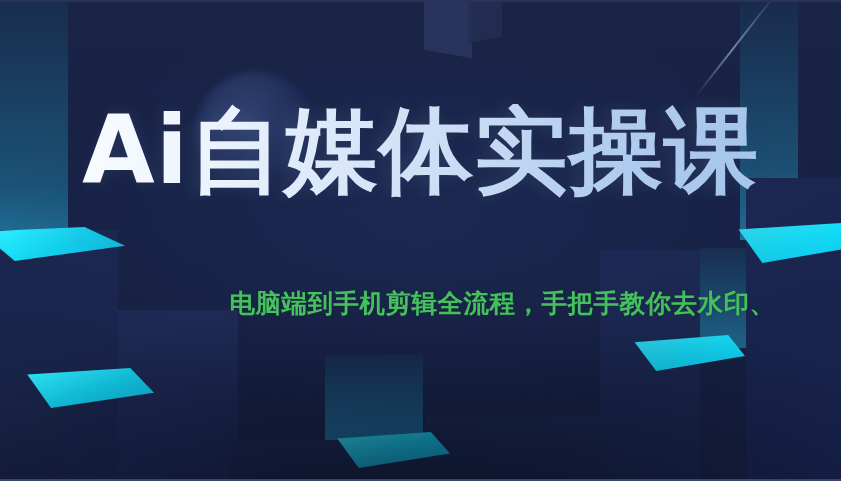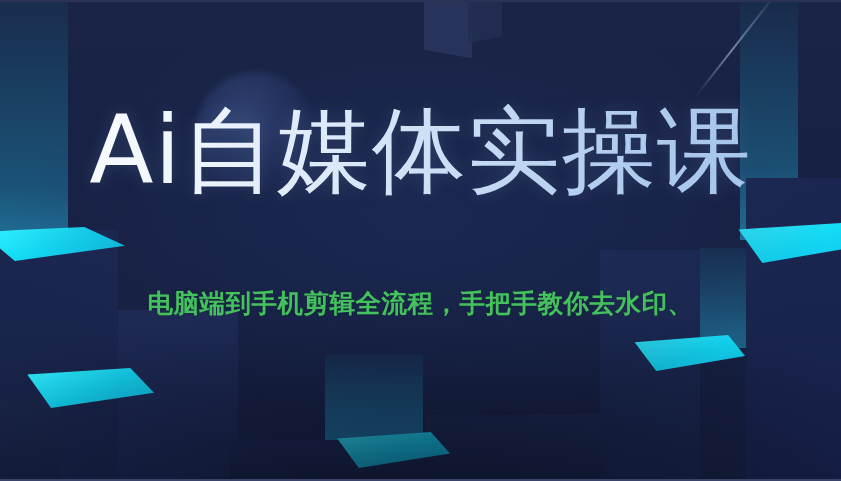--- a/index.html
+++ b/index.html
@@ -147,21 +147,21 @@
   .blk5 .top { clip-path: polygon(8% 20%, 86% 0%, 100% 58%, 26% 100%); }
 
   
   .title {
     position: absolute;
     left: 0; right: 0;
     top: 104px;
     text-align: center;
     font-size: 94px;
     line-height: 1.0;
-    font-weight: 400;
+    font-weight: 700;
     letter-spacing: 1px;
     white-space: nowrap;
     background: linear-gradient(96deg, #ffffff 0%, #f3f8ff 18%, #d4e4f7 46%, #b2cdee 72%, #9cc0e8 100%);
     -webkit-background-clip: text;
     background-clip: text;
     color: transparent;
     -webkit-text-fill-color: transparent;
     text-shadow: none;
     font-family: "DejaVu Sans", "Liberation Sans", sans-serif;
   }
@@ -178,21 +178,21 @@
     filter: blur(8px);
     font-family: "DejaVu Sans", "Liberation Sans", sans-serif;
   }
 
   .subtitle {
     position: absolute;
     left: 50%;
     transform: translateX(-50%);
     top: 284px;
     width: 710px;
-    text-align: center;
+    text-align: right;
     font-size: 25.5px;
     line-height: 38px;
     font-weight: bold;
     color: #45c05e;
     letter-spacing: 0.5px;
     font-family: "DejaVu Sans", "Liberation Sans", sans-serif;
     text-shadow: 0 0 2px rgba(20,60,30,0.5);
   }
   .subtitle .ln { display: block; }
 

